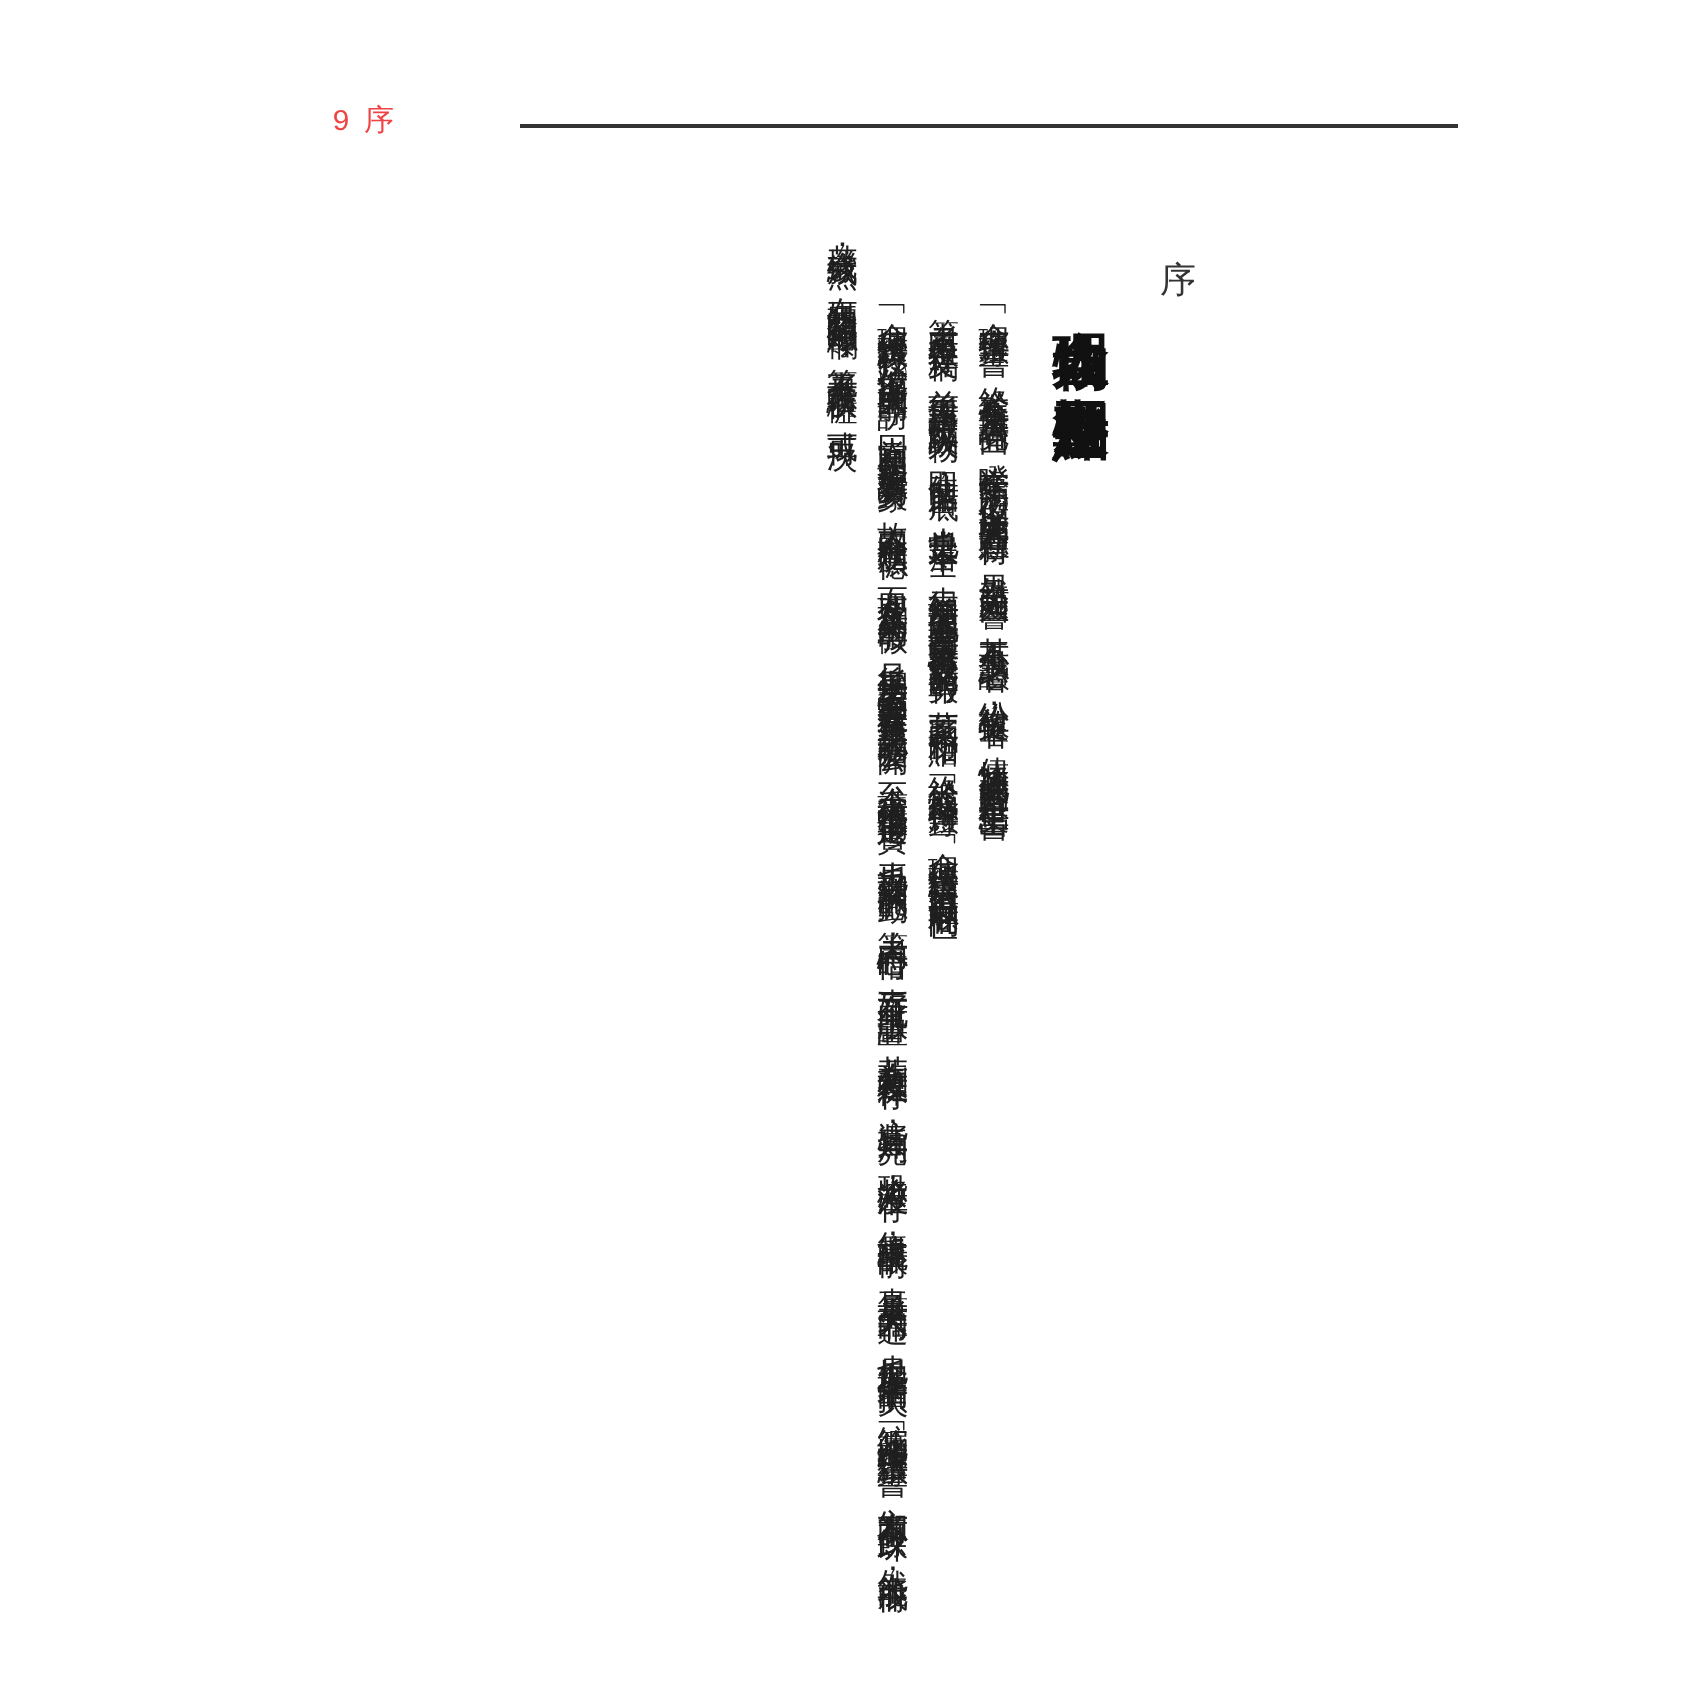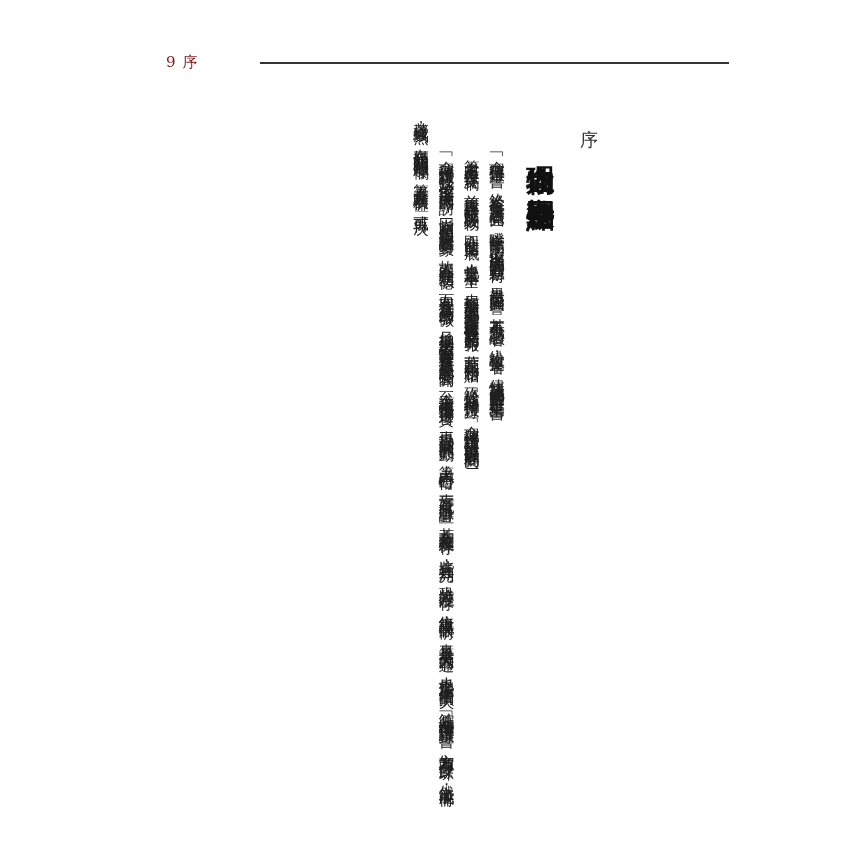--- a/index.html
+++ b/index.html
@@ -15,21 +15,22 @@
       font-family: "DejaVu Serif", "Liberation Serif", serif;
       color: #1a1a1a;
     }
     .page-header {
       position: absolute;
       left: 166px;
       top: 52px;
       font-size: 15px;
       line-height: 20px;
       letter-spacing: 1px;
-      color: #7f1d1d;
+      color: #ef4444;
+      font-family: Liberation Mono, monospace;
     }
     .page-header .num { margin-right: 6px; }
     .header-rule {
       position: absolute;
       left: 260px;
       top: 62px;
       width: 469px;
       height: 1.5px;
       background: #333;
     }

